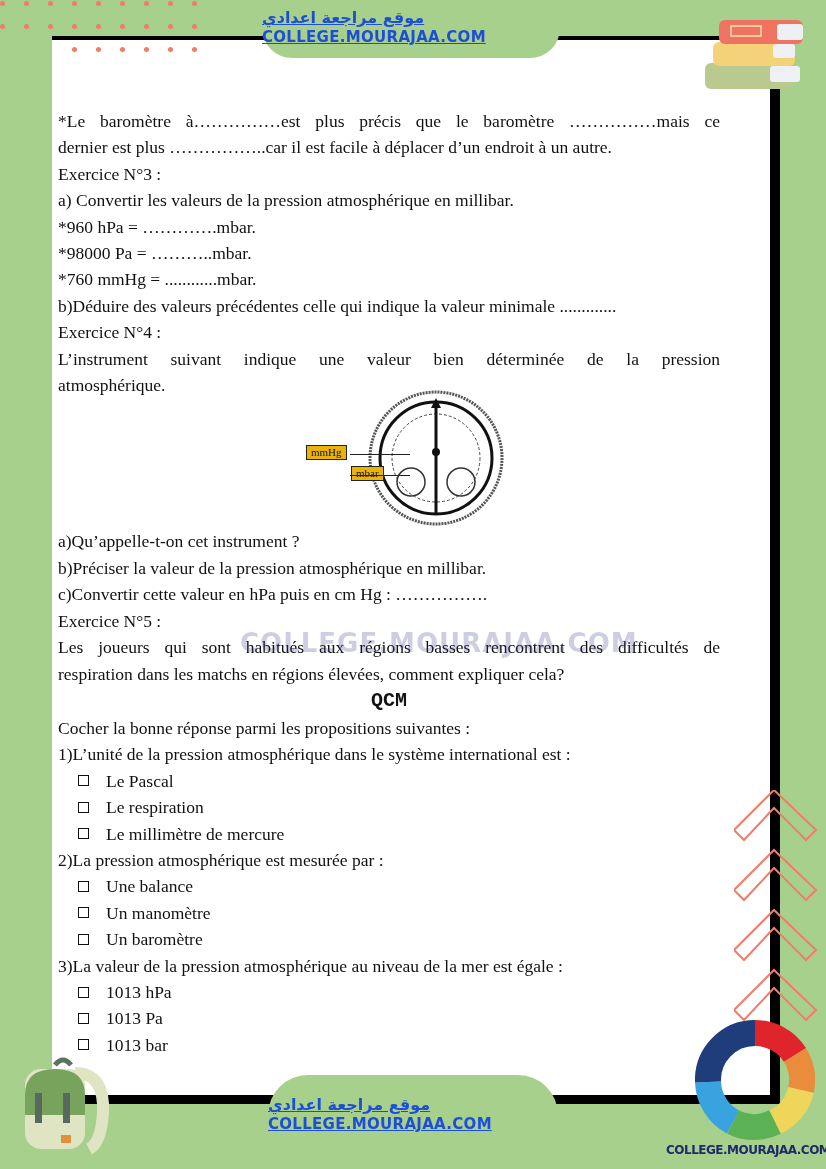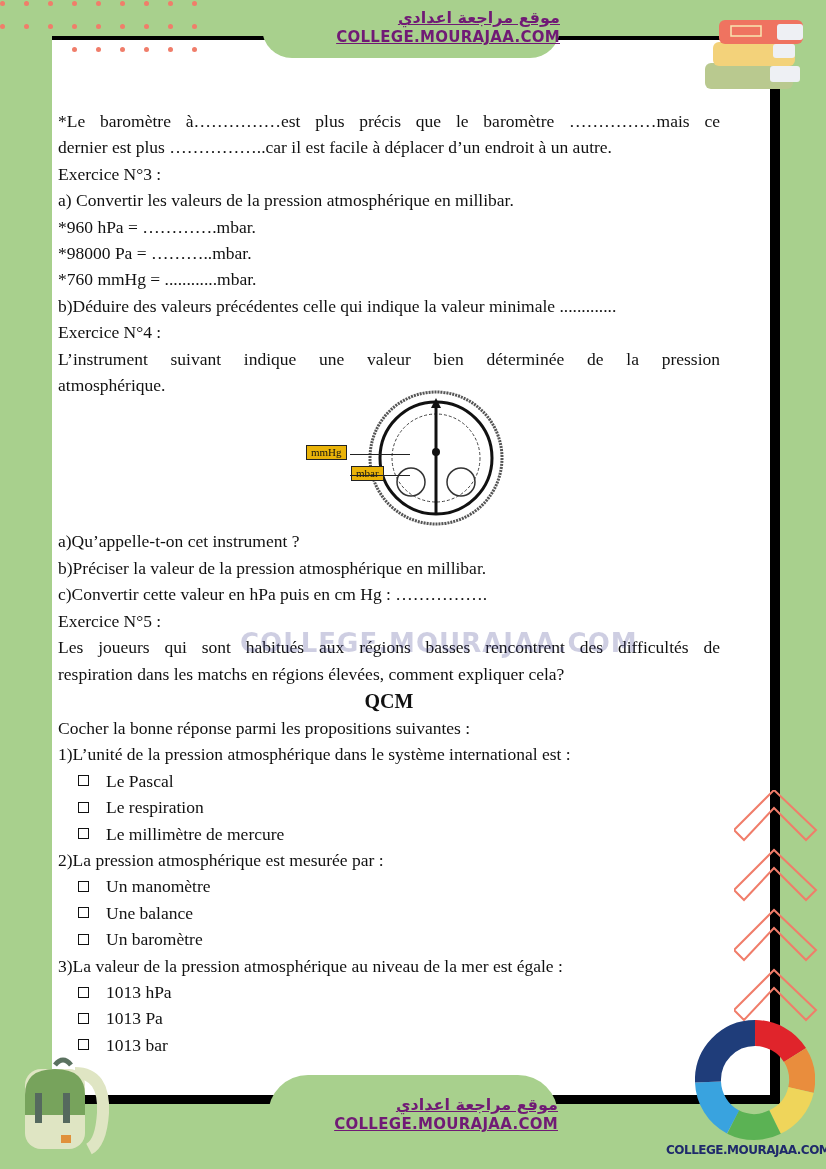--- a/index.html
+++ b/index.html
@@ -1,30 +1,30 @@
 <!DOCTYPE html>
 <html><head>
 <meta charset="utf-8">
 <style>
   html, body { margin:0; padding:0; }
   body { width:826px; height:1169px; position:relative; overflow:hidden; background:#a8d08d; font-family:"Liberation Serif", serif; }
   .dots { position:absolute; left:0; top:0; width:210px; height:55px; }
   .dot { position:absolute; width:5px; height:5px; border-radius:50%; background:#f07d6a; }
   .frame-shadow { position:absolute; left:52px; top:36px; width:728px; height:1068px; background:#000; }
   .page { position:absolute; left:52px; top:40px; width:718px; height:1055px; background:#fff; }
-  .banner { position:absolute; background:#a8d08d; color:#701a75; text-align:right; font-family:"DejaVu Sans", sans-serif; font-weight:bold; }
+  .banner { position:absolute; background:#a8d08d; color:#1d4ed8; text-align:left; font-family:"DejaVu Sans", sans-serif; font-weight:bold; }
   .banner .ar { font-size:16px; text-decoration:underline; line-height:20px; }
   .banner .en { font-size:15px; text-decoration:underline; letter-spacing:0.3px; line-height:18px; }
   .banner-top { left:262px; top:0; width:298px; height:58px; border-radius:0 0 30px 30px; padding-top:8px; box-sizing:border-box; }
   .banner-bottom { left:268px; top:1075px; width:290px; height:94px; border-radius:40px 40px 0 0; padding-top:20px; box-sizing:border-box; }
   .content { position:absolute; left:58px; top:108px; width:662px; color:#111; font-size:17.5px; line-height:26.4px; }
   .line { white-space:nowrap; }
   .just { text-align:justify; text-align-last:justify; white-space:normal; }
   .ex-title { font-weight:normal; }
-  .qcm-title { text-align:center; font-weight:bold; font-size:20px; line-height:28px; }
+  .qcm-title { text-align:center; font-weight:bold; font-size:20px; line-height:28px;font-family:Liberation Mono, monospace; }
   .opt { padding-left:20px; display:flex; align-items:center; }
   .cb { width:9px; height:9px; border:1.5px solid #111; margin-right:17px; display:inline-block; }
   .figure { position:relative; height:130px; }
   .label-box { position:absolute; border:1px solid #222; font-size:11px; line-height:13px; padding:0 4px; background:#eab308; }
   .side-chevrons { position:absolute; left:734px; top:790px; width:90px; height:240px; }
   .books { position:absolute; left:695px; top:8px; width:110px; height:88px; }
   .bag { position:absolute; left:15px; top:1055px; width:100px; height:100px; }
   .logo { position:absolute; left:695px; top:1020px; width:120px; height:120px; }
   .logo-text { position:absolute; left:666px; top:1143px; width:160px; text-align:center; font-family:"DejaVu Sans", sans-serif; font-weight:bold; font-size:12px; color:#1f2a6b; letter-spacing:-0.5px; }
   .watermark { position:absolute; left:240px; top:628px; font-family:"DejaVu Sans", sans-serif; font-weight:bold; font-size:26px; color:rgba(60,60,140,0.25); letter-spacing:1px; }
@@ -133,25 +133,25 @@
       <span>Le respiration</span>
     </div>
   <div class="opt">
       <span class="cb"></span>
       <span>Le millimètre de mercure</span>
     </div>
 
   <div class="line">2)La pression atmosphérique est mesurée par :</div>
   <div class="opt">
       <span class="cb"></span>
+      <span>Une balance</span>
+    </div>
+  <div class="opt">
+      <span class="cb"></span>
       <span>Un manomètre</span>
-    </div>
-  <div class="opt">
-      <span class="cb"></span>
-      <span>Une balance</span>
     </div>
   <div class="opt">
       <span class="cb"></span>
       <span>Un baromètre</span>
     </div>
 
   <div class="line">3)La valeur de la pression atmosphérique au niveau de la mer est égale :</div>
   <div class="opt">
       <span class="cb"></span>
       <span>1013 hPa</span>

